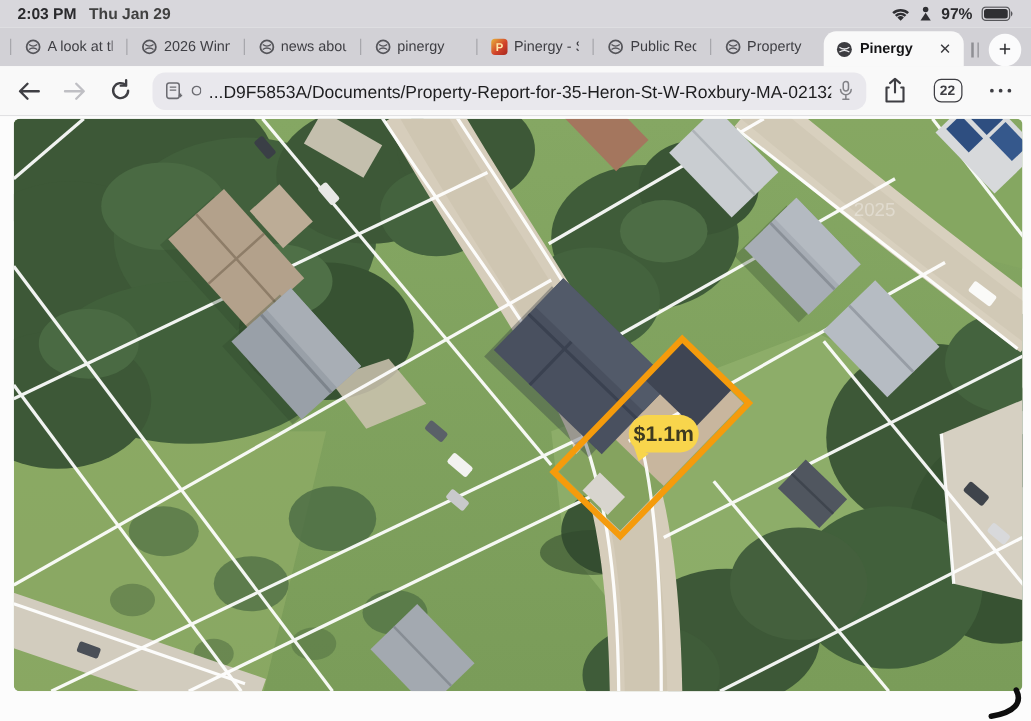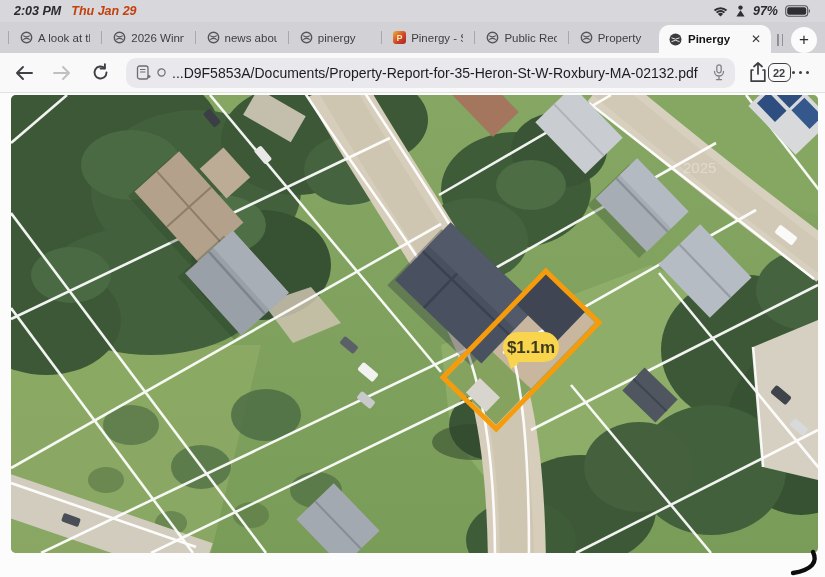--- a/index.html
+++ b/index.html
@@ -1,24 +1,24 @@
 <!DOCTYPE html>
 <html><head>
 <meta charset="utf-8">
 <style>
   * { margin:0; padding:0; box-sizing:border-box; }
   html,body { width:825px; height:577px; overflow:hidden; background:#fcfcfc;
     font-family:"Liberation Sans", sans-serif; -webkit-font-smoothing:antialiased; }
 
   
   .status-bar { height:22px; background:#d8d7dc; display:flex; align-items:center;
-    justify-content:space-between; padding:0 14px; font-size:12.5px; color:#2a2a2d;font-style:italic; }
+    justify-content:space-between; padding:0 14px; font-size:12.5px; color:#2a2a2d; }
   .sb-left { display:flex; gap:10px; align-items:center; }
   .sb-time { font-weight:700; }
-  .sb-date { font-weight:600; color:#c2410c; }
+  .sb-date { font-weight:600; color:#404040; }
   .sb-right { display:flex; gap:7px; align-items:center; font-weight:600; }
   .sb-right svg { display:block; }
 
   
   .tab-strip { height:31px; background:#d2d1d6; display:flex; align-items:flex-end; padding:0 6px 0 6px; }
   .tab-row { display:flex; align-items:center; height:31px; flex:1 1 auto; min-width:0; }
   .tab-div { width:1px; height:13px; background:#a7a7ac; flex:0 0 auto; margin:0 2px; align-self:center; }
   .tab { display:flex; align-items:center; gap:5px; height:31px; padding:0 9px;
     font-size:11.5px; color:#3e3e43; flex:1 1 92px; min-width:0; max-width:104px; cursor:default; }
   .tab-label { white-space:nowrap; overflow:hidden; min-width:0; flex:1 1 auto; }
@@ -35,21 +35,21 @@
   .new-tab { width:26px; height:26px; border-radius:50%; background:#fbfbfc; color:#2e2e31;
     font-size:17px; font-weight:400; display:flex; align-items:center; justify-content:center; margin-left:4px; }
 
   
   .toolbar { height:40px; background:#f9f9f9; border-bottom:1px solid #e1e1e3;
     display:flex; align-items:center; padding:0 12px; gap:14px; }
   .nav-btn { width:24px; height:24px; display:flex; align-items:center; justify-content:center; }
   .url-pill { flex:1 1 auto; height:30px; background:#e9e8ed; border-radius:10px;
     display:flex; align-items:center; padding:0 10px; gap:6px; min-width:0; }
   .url-text { font-size:14px; color:#1d1d1f; white-space:nowrap; overflow:hidden; flex:1 1 auto; min-width:0; }
-  .tb-right { display:flex; align-items:center; gap:1px; flex:0 0 auto; padding-right:4px; }
+  .tb-right { display:flex; align-items:center; gap:22px; flex:0 0 auto; padding-right:4px; }
   .tab-count { min-width:23px; height:19px; border:1.7px solid #3e3e43; border-radius:6px;
     font-size:11px; font-weight:700; color:#3e3e43; display:flex; align-items:center; justify-content:center; padding:0 3px; }
   .dots { display:flex; gap:3.5px; }
   .dots i { width:3.5px; height:3.5px; border-radius:50%; background:#3e3e43; display:block; }
 
   
   .content { position:relative; height:484px; background:#fcfcfc; }
   .map-wrap { position:absolute; left:11px; top:2px; width:807px; height:458px;
     border-radius:5px; overflow:hidden; }
   .map-wrap svg { display:block; }

